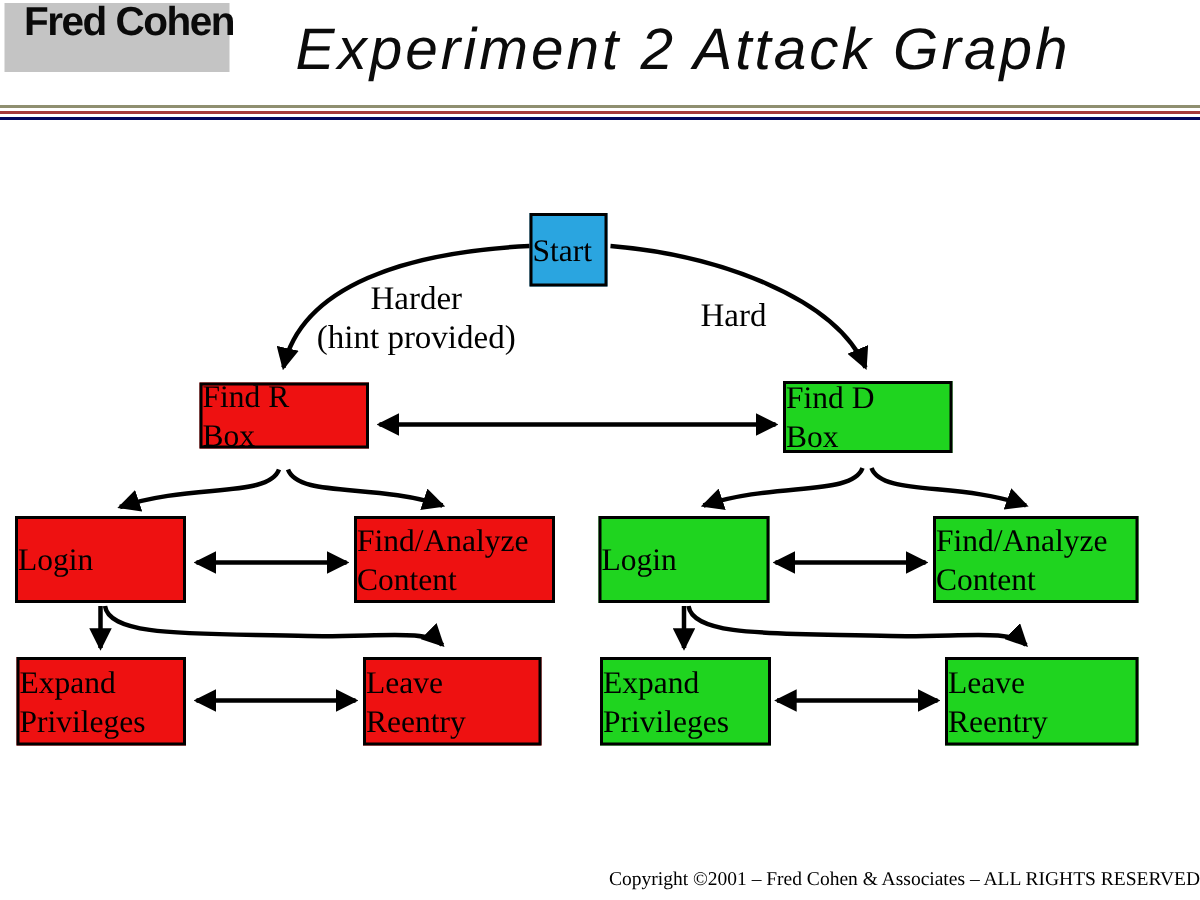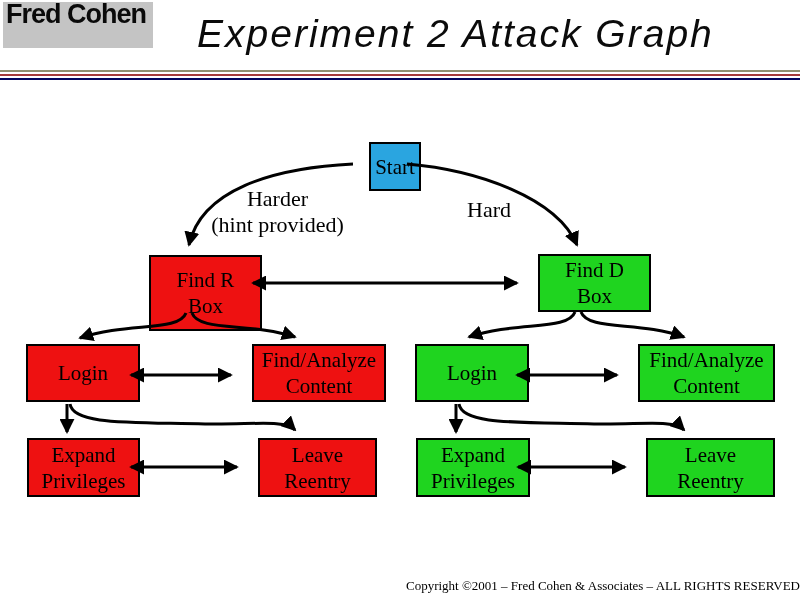--- a/index.html
+++ b/index.html
@@ -1,30 +1,30 @@
 <!DOCTYPE html>
 <html><head>
 <meta charset="utf-8">
 <style>
   html,body{margin:0;padding:0;background:#fff;width:800px;height:600px;overflow:hidden;}
   #slide{position:relative;width:800px;height:600px;background:#ffffff;font-family:"Liberation Serif",serif;}
 
   
   #logo-bg{position:absolute;left:3px;top:2px;width:150px;height:46px;}
-  #logo-text{position:absolute;left:6px;top:1px;width:160px;text-align:left;font-family:"Liberation Sans",sans-serif;line-height:1;}
+  #logo-text{position:absolute;left:6px;top:1px;width:160px;text-align:center;font-family:"Liberation Sans",sans-serif;line-height:1;}
   #logo-line1{display:block;font-size:27px;font-weight:bold;letter-spacing:-1px;color:#0a0a0a;}
   #logo-line2{display:block;font-size:15px;font-weight:bold;margin-top:-1px;padding-right:2px;}
   #page-title{position:absolute;left:197px;top:12px;width:600px;font-family:"Liberation Sans",sans-serif;
               font-size:39px;font-weight:400;letter-spacing:2px;color:#0b0b0b;white-space:nowrap;font-style:italic;}
   .rule{position:absolute;left:0;width:800px;height:2px;}
   #rule-olive{top:70px;} #rule-red{top:74px;} #rule-navy{top:78px;}
 
   
   .node{position:absolute;box-sizing:border-box;border:2px solid #000;display:flex;flex-direction:column;
-        justify-content:center;align-items:center;text-align:center;font-size:21px;line-height:26px;color:#000;margin-left:16px;}
+        justify-content:center;align-items:flex-start;text-align:center;font-size:21px;line-height:26px;color:#000;}
   .node span{display:block;}
 
   .edge-label{position:absolute;font-size:22px;color:#000;text-align:center;line-height:26px;}
 
   #arrows{position:absolute;left:0;top:0;pointer-events:none;}
 
   #copyright{position:absolute;left:0;top:578px;width:800px;text-align:right;font-size:13px;color:#000;}
 </style>
 </head>
 <body>
@@ -37,26 +37,26 @@
   </div>
   <div id="page-title">Experiment 2 Attack Graph</div>
   <div class="rule" id="rule-olive" style="background-color: rgb(143, 143, 112);"></div>
   <div class="rule" id="rule-red" style="background-color: rgb(164, 58, 58);"></div>
   <div class="rule" id="rule-navy" style="background-color: rgb(0, 6, 94);"></div>
 
   <div class="node" style="left: 353px; top: 142px; width: 52px; height: 49px; background-color: rgb(42, 165, 224);">
     <span>Start</span>
   </div>
 
-  <div class="node" style="left: 133px; top: 255px; width: 113px; height: 76px; background-color: rgb(238, 17, 17);">
+  <div class="node" style="left: 133px; top: 255px; width: 113px; height: 44px; background-color: rgb(238, 17, 17);">
     <span>Find R</span>
     <span>Box</span>
   </div>
 
-  <div class="node" style="left: 522px; top: 254px; width: 113px; height: 58px; background-color: rgb(31, 212, 31);">
+  <div class="node" style="left: 522px; top: 254px; width: 113px; height: 48px; background-color: rgb(31, 212, 31);">
     <span>Find D</span>
     <span>Box</span>
   </div>
 
   <div class="node" style="left: 10px; top: 344px; width: 114px; height: 58px; background-color: rgb(238, 17, 17);">
     <span>Login</span>
   </div>
 
   <div class="node" style="left: 236px; top: 344px; width: 134px; height: 58px; background-color: rgb(238, 17, 17);">
     <span>Find/Analyze</span>

